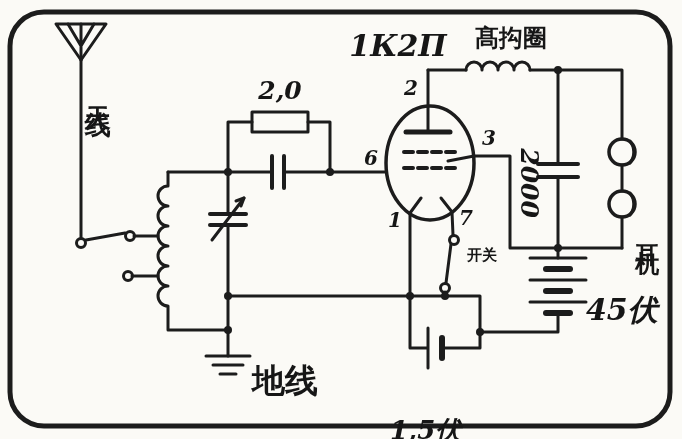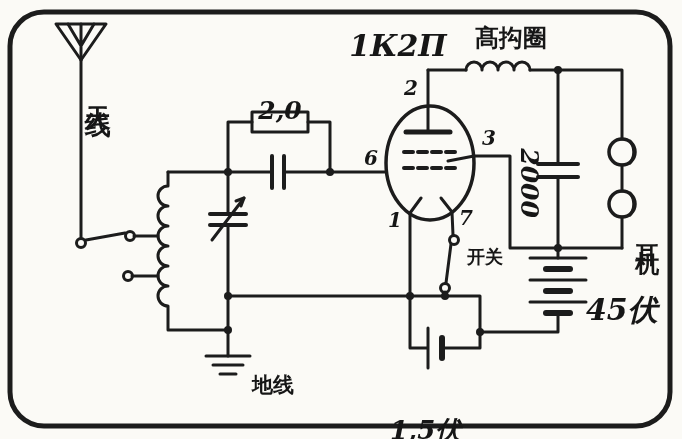--- a/index.html
+++ b/index.html
@@ -154,33 +154,33 @@
       <circle cx="558" cy="248" r="4"></circle>
     </g>
   </svg>
 
   <span class="lb cjk vert" style="left:84px; top:86px; font-size:26px;">天线</span>
 
   <span class="lb hand ctr" style="left:348px; top:30px; width:100px; font-size:30px;">1К2П</span>
 
   <span class="lb cjk ctr" style="left:456px; top:26px; width:110px; font-size:24px;">髙抅圈</span>
 
-  <span class="lb hand ctr" style="left:250px; top:98px; width:60px; font-size:25px;">2,0</span>
+  <span class="lb hand ctr" style="left:250px; top:78px; width:60px; font-size:25px;">2,0</span>
 
 
   <span class="lb hand" style="left:404px; top:78px; font-size:20px;">2</span>
   <span class="lb hand" style="left:364px; top:148px; font-size:20px;">6</span>
   <span class="lb hand" style="left:482px; top:128px; font-size:20px;">3</span>
   <span class="lb hand" style="left:388px; top:210px; font-size:20px;">1</span>
   <span class="lb hand" style="left:459px; top:208px; font-size:20px;">7</span>
 
   <span class="lb hand rot" style="left:494px; top:170px; font-size:25px;">2000</span>
 
-  <span class="lb cjk" style="left:467px; top:248px; font-size:18px;">开关</span>
+  <span class="lb cjk" style="left:467px; top:248px; font-size:15px;">开关</span>
 
   <span class="lb cjk vert" style="left:634px; top:226px; font-size:24px;">耳机</span>
 
   <span class="lb hand" style="left:586px; top:294px; font-size:30px;">45伏</span>
 
   <span class="lb hand" style="left:390px; top:378px; font-size:26px;margin-top:39px;">1,5伏</span>
 
-  <span class="lb cjk" style="left:252px; top:374px; font-size:21px;">地线</span>
+  <span class="lb cjk" style="left:252px; top:364px; font-size:33px;">地线</span>
 </div>
 
 </body></html>

